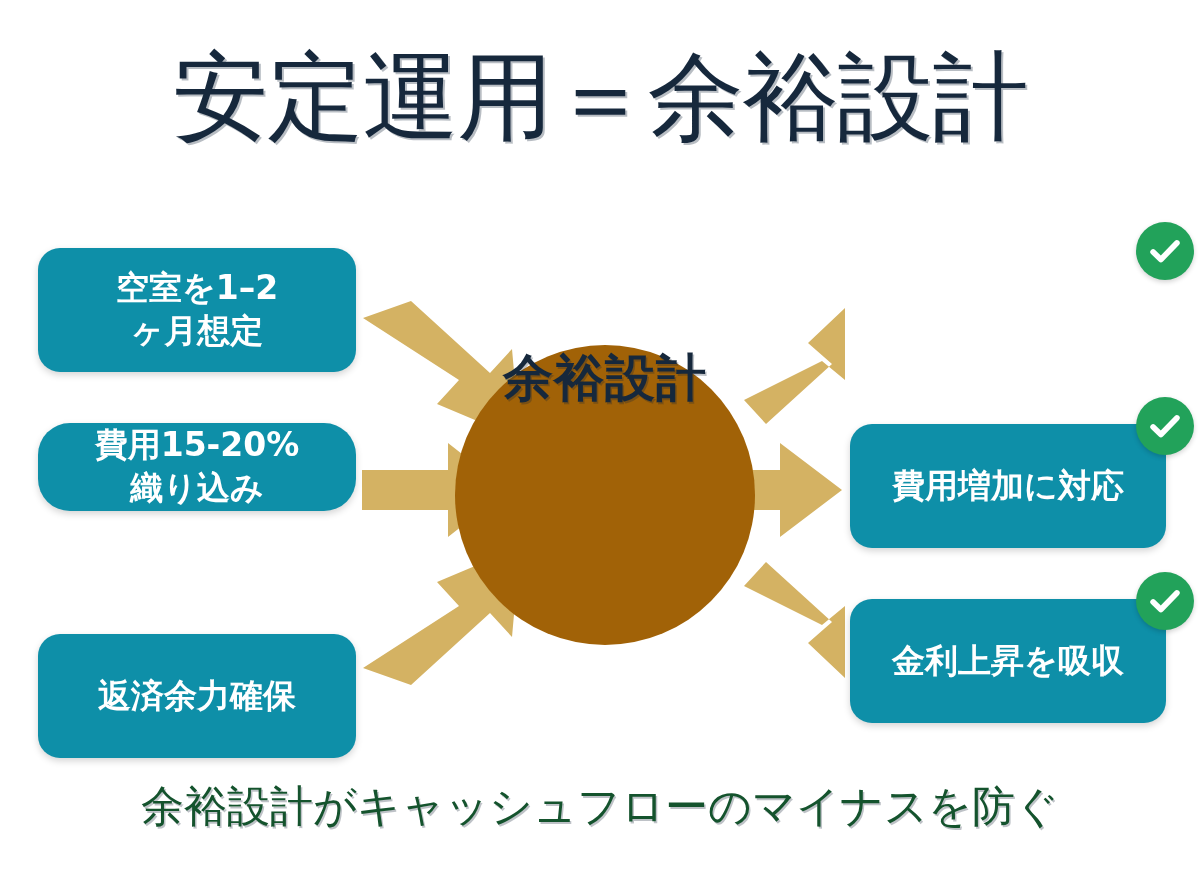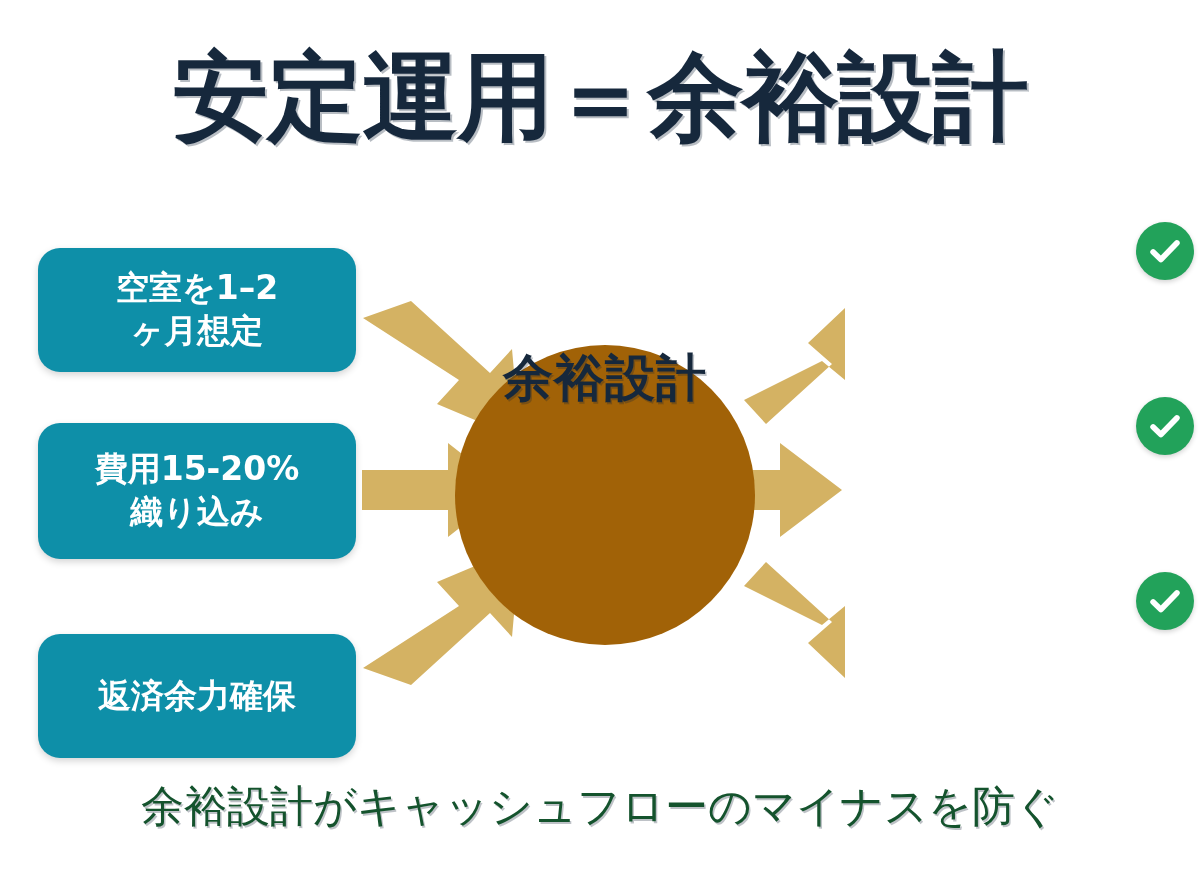--- a/index.html
+++ b/index.html
@@ -11,21 +11,21 @@
     position:relative;
   }
   #stage { position:relative; width:1200px; height:896px; }
 
   
   .title {
     position:absolute;
     left:0; top:46px; width:1200px;
     text-align:center;
     font-size:96px;
-    font-weight:700;
+    font-weight:400;
     letter-spacing:-1px;
     color:#16283c;
     line-height:1.08;
     white-space:nowrap;
     text-shadow:2px 2px 0 rgba(20,35,55,.30);
   }
 
   
   .caption {
     position:absolute;
@@ -52,21 +52,21 @@
     font-size:33px;
     line-height:1.30;
     padding:8px 14px;
     box-shadow:0 3px 7px rgba(0,0,0,.17);
     white-space:pre-line;
   }
   .node.left  { left:38px;  width:318px; }
   .node.right { left:850px; width:316px; }
 
   .lbox1 { top:248px; height:124px;text-align:center; }
-  .lbox2 { top:423px; height:136px; }
+  .lbox2 { top:423px; height:88px;border-radius:32px; }
   .lbox3 { top:634px; height:124px; }
 
   .rbox1 { top:249px; height:124px; }
   .rbox2 { top:424px; height:124px; }
   .rbox3 { top:599px; height:124px; }
 
   
   .hub {
     position:absolute;
     left:455px; top:345px;
@@ -128,20 +128,22 @@
   <div class="node left lbox1">空室を1–2
 ヶ月想定</div>
   <div class="node left lbox2">費用15-20%
 織り込み</div>
   <div class="node left lbox3">返済余力確保</div>
 
   <div class="hub">
     <span>余裕設計</span>
   </div>
 
+  <div class="node right rbox2">費用増加に対応</div>
+  <div class="node right rbox3">金利上昇を吸収</div>
 
   <div class="check-badge cb1">
     <svg viewBox="0 0 24 24">
       <path d="M4.5 12.6 L9.4 17.4 L19.5 6.9" fill="none" stroke="#ffffff" stroke-width="3.6" stroke-linecap="round" stroke-linejoin="round"></path>
     </svg>
   </div>
   <div class="check-badge cb2">
     <svg viewBox="0 0 24 24">
       <path d="M4.5 12.6 L9.4 17.4 L19.5 6.9" fill="none" stroke="#ffffff" stroke-width="3.6" stroke-linecap="round" stroke-linejoin="round"></path>
     </svg>

